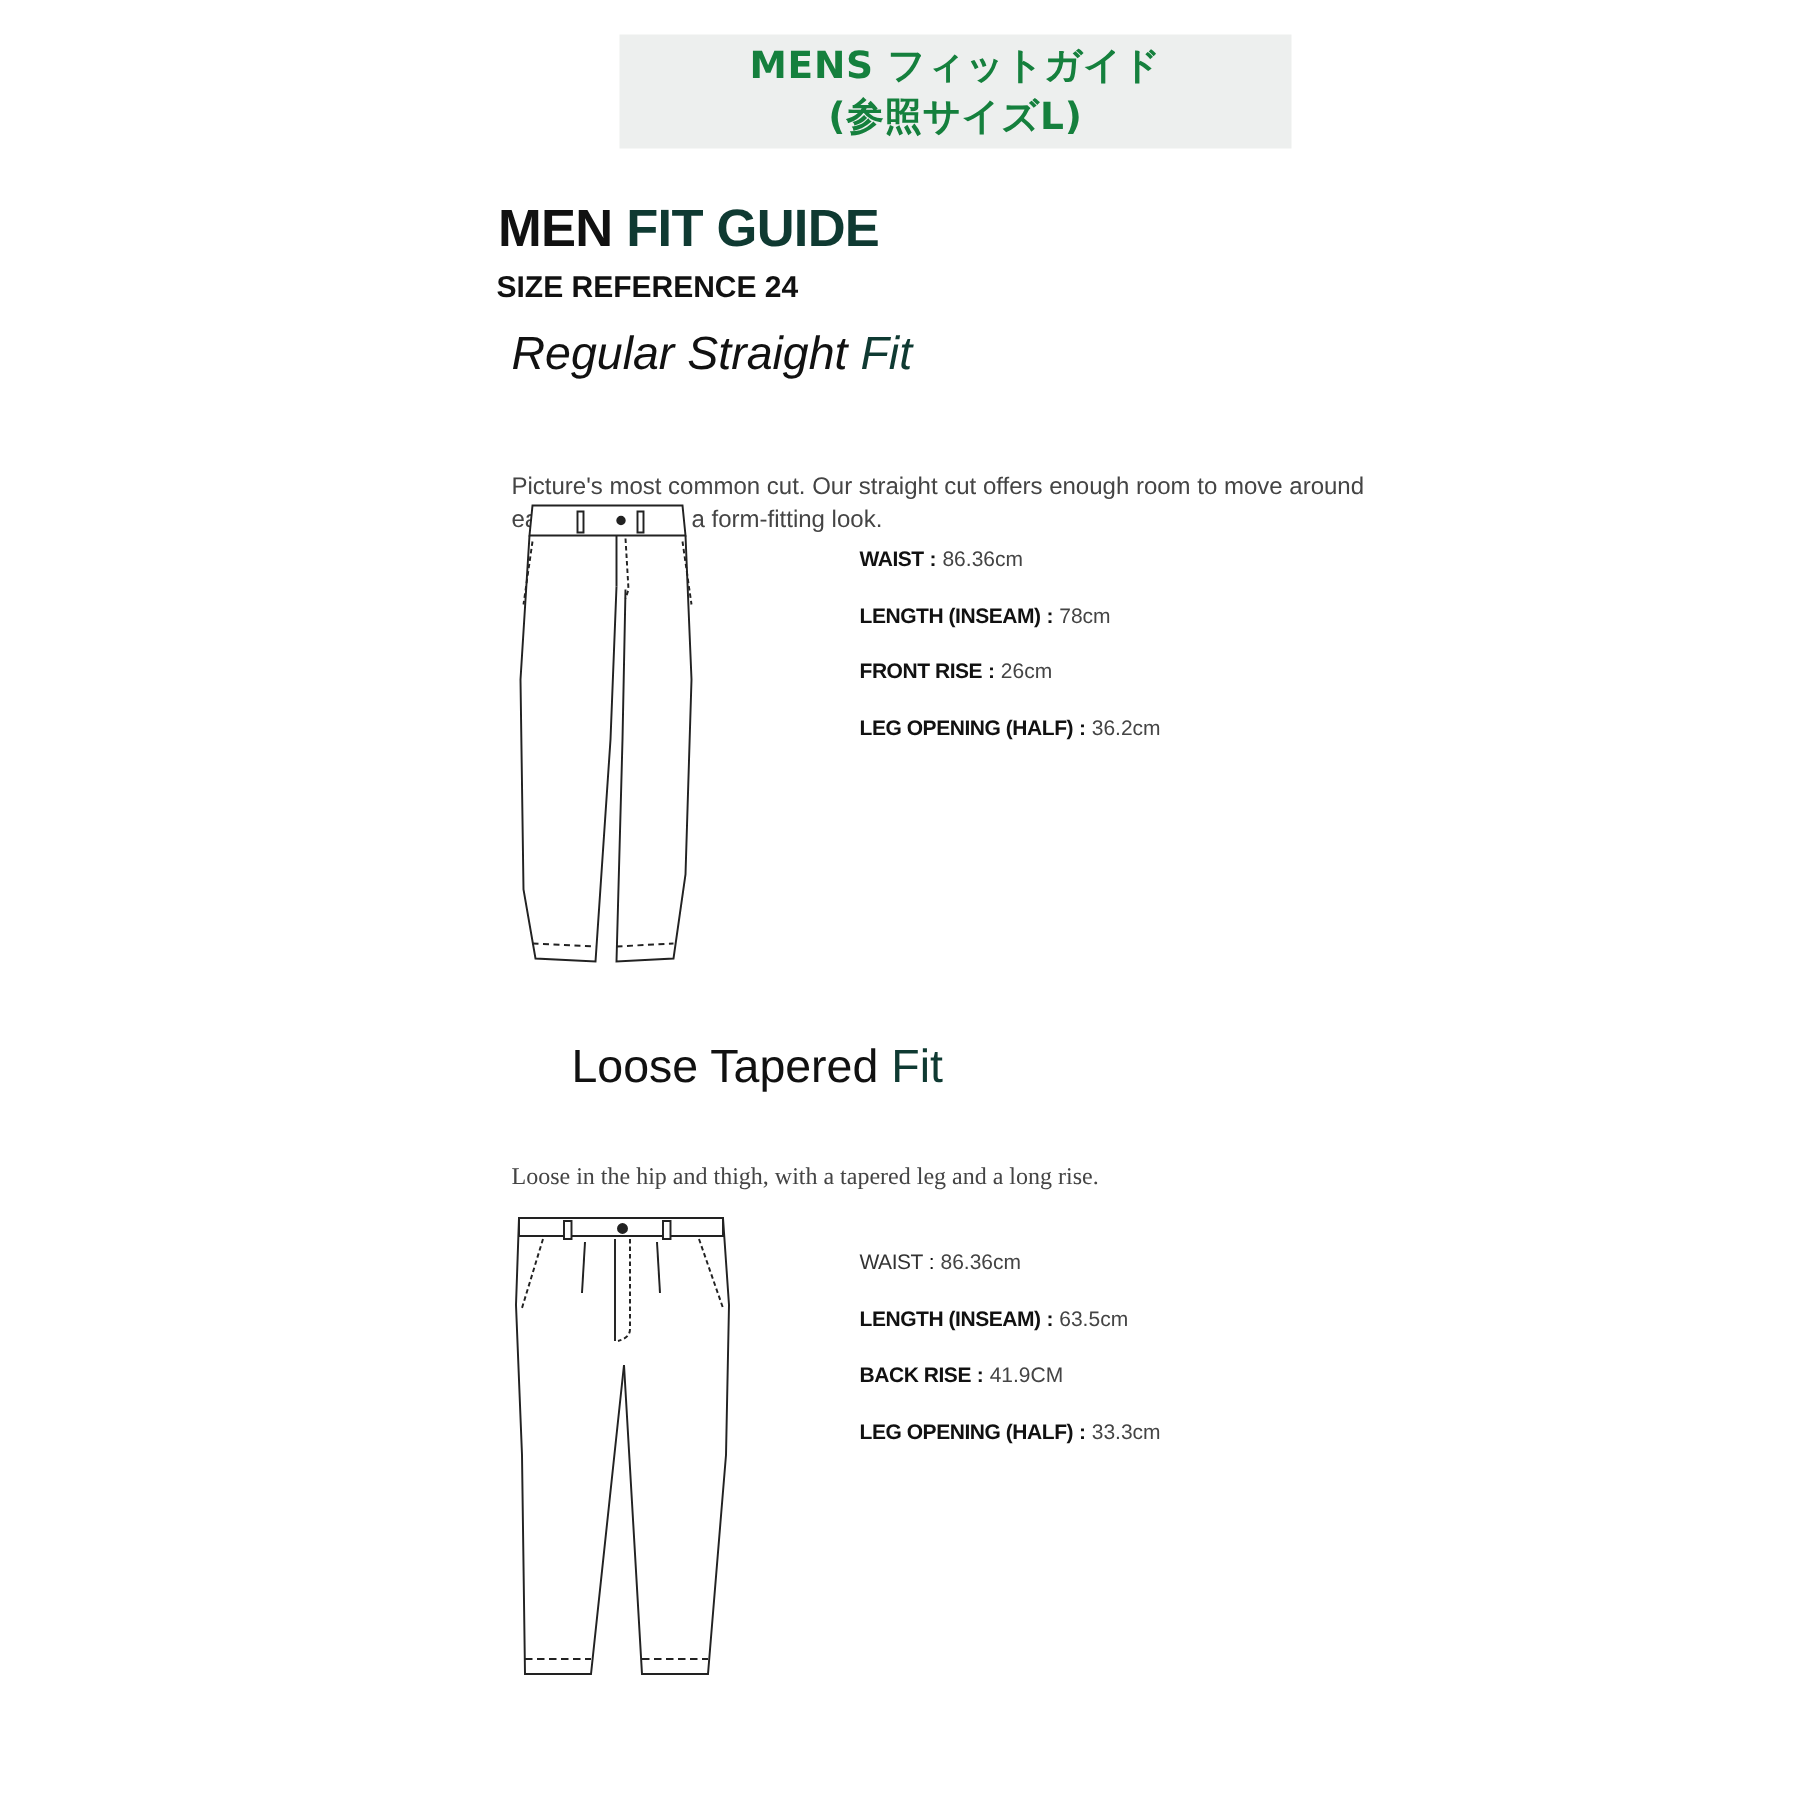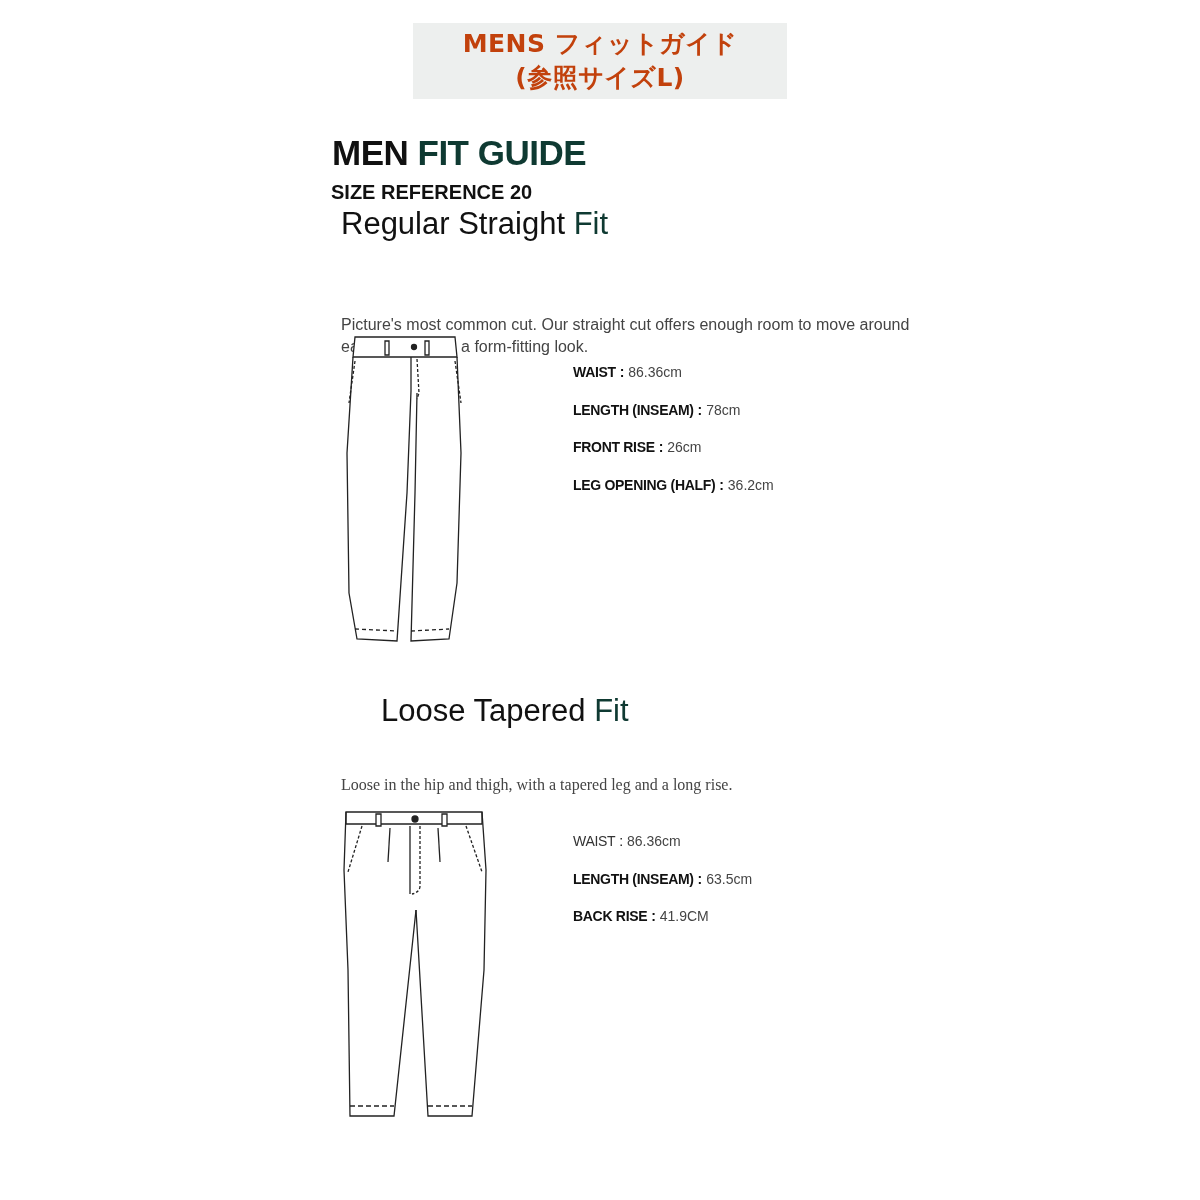--- a/index.html
+++ b/index.html
@@ -1,21 +1,21 @@
 <!DOCTYPE html>
 <html><head>
 <meta charset="utf-8">
 <style>
   html, body { margin: 0; padding: 0; background: #ffffff; }
   body { width: 1200px; height: 1200px; position: relative; overflow: hidden;
          font-family: "Liberation Sans", "DejaVu Sans", sans-serif; color: #111; }
-  .jp-header { position: absolute; left: 413px; top: 23px; width: 374px; height: 76px;
+  .jp-header { position: absolute; left: 413px; top: 23px; width: 448px; height: 76px;
                background: #edefee; text-align: center; font-weight: bold;
                font-family: "DejaVu Sans", sans-serif; font-size: 25px; line-height: 34px;
-               padding-top: 4px; box-sizing: border-box; color: #c2410c; letter-spacing: 0.5px; }
+               padding-top: 4px; box-sizing: border-box; color: #15803d; letter-spacing: 0.5px; }
   .guide-title { position: absolute; left: 332px; top: 133px; font-size: 35px; font-weight: bold;
                  letter-spacing: -0.5px; }
   .guide-title .accent { color: #0f3a32; }
   .size-ref { position: absolute; left: 331px; top: 181px; font-size: 20px; font-weight: bold; }
   .fit-title { position: absolute; left: 341px; font-size: 31px; font-weight: normal; color: #111; }
   .fit-title .accent { color: #0f3a32; }
   .fit-desc { position: absolute; left: 341px; font-size: 16px; color: #444; line-height: 22px; width: 600px; }
   .specs { position: absolute; left: 573px; font-size: 14px; }
   .spec { height: 37.6px; white-space: nowrap; }
   .spec .k { font-weight: bold; color: #111; letter-spacing: -0.3px; }
@@ -27,23 +27,23 @@
 </style>
 </head>
 <body>
 
 <div class="jp-header">
   <div>MENS フィットガイド</div>
   <div>(参照サイズL)</div>
 </div>
 
 <div class="guide-title"><span>MEN </span><span class="accent">FIT GUIDE</span></div>
-<div class="size-ref">SIZE REFERENCE 20</div>
+<div class="size-ref">SIZE REFERENCE 24</div>
 
-<div class="fit-title" style="top:206px;"><span>Regular Straight </span><span class="accent">Fit</span></div>
+<div class="fit-title" style="top:218px;font-style:italic;"><span>Regular Straight </span><span class="accent">Fit</span></div>
 <div class="fit-desc" style="top:271px; width:580px;margin-top:43px;">Picture's most common cut. Our straight cut offers enough room to move around easily as well as a form-fitting look.</div>
 
 <svg class="pants" style="left:345px; top:333px;" width="120" height="316" viewBox="0 0 120 316" fill="none" stroke="#222" stroke-width="1.3">
   <path d="M10 4 L110 4 L112 24 L8 24 Z" fill="#fff"></path>
   <path d="M8 24 L2 120 L4 260 L12 306 L52 308 L62 160 L66 58"></path>
   <path d="M112 24 L116 120 L112 250 L104 306 L66 308 L70 160 L72 60"></path>
   <path d="M66 24 L66 58"></path>
   <rect x="40" y="8" width="4" height="14" fill="#fff"></rect>
   <rect x="80" y="8" width="4" height="14" fill="#fff"></rect>
   <circle cx="69" cy="14" r="2.5" fill="#222"></circle>
@@ -78,13 +78,14 @@
   <line x1="48" y1="18" x2="46" y2="52"></line>
   <line x1="96" y1="18" x2="98" y2="52"></line>
   <path d="M8 296 L52 296" stroke-dasharray="5 3"></path>
   <path d="M86 296 L130 296" stroke-dasharray="5 3"></path>
 </svg>
 
 <div class="specs" style="top:833px;">
   <div class="spec"><span class="k light">WAIST</span><span class="sep" style="font-weight:normal"> : </span><span class="v">86.36cm</span></div>
   <div class="spec"><span class="k">LENGTH (INSEAM)</span><span class="sep"> : </span><span class="v">63.5cm</span></div>
   <div class="spec"><span class="k">BACK RISE</span><span class="sep"> : </span><span class="v">41.9CM</span></div>
+  <div class="spec"><span class="k">LEG OPENING (HALF)</span><span class="sep"> : </span><span class="v">33.3cm</span></div>
 </div>
 
 </body></html>

